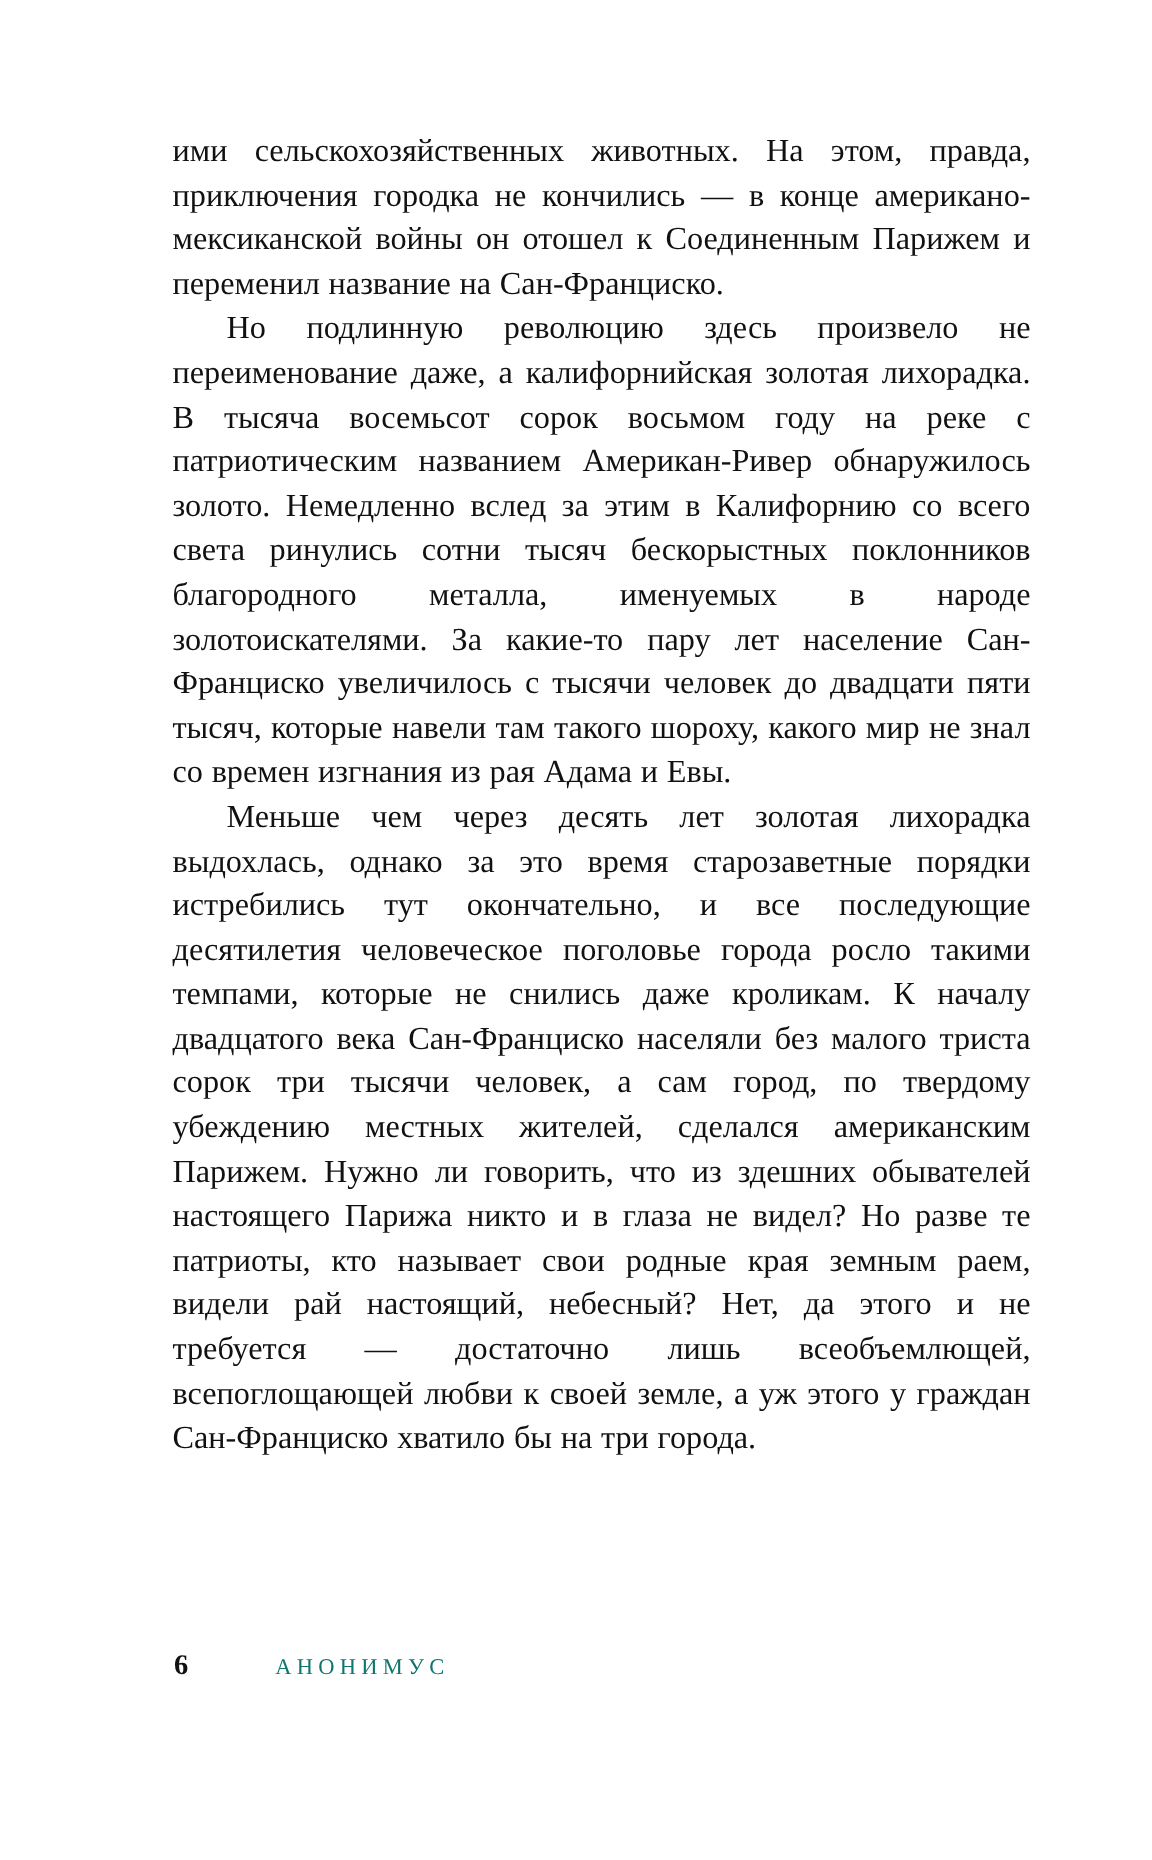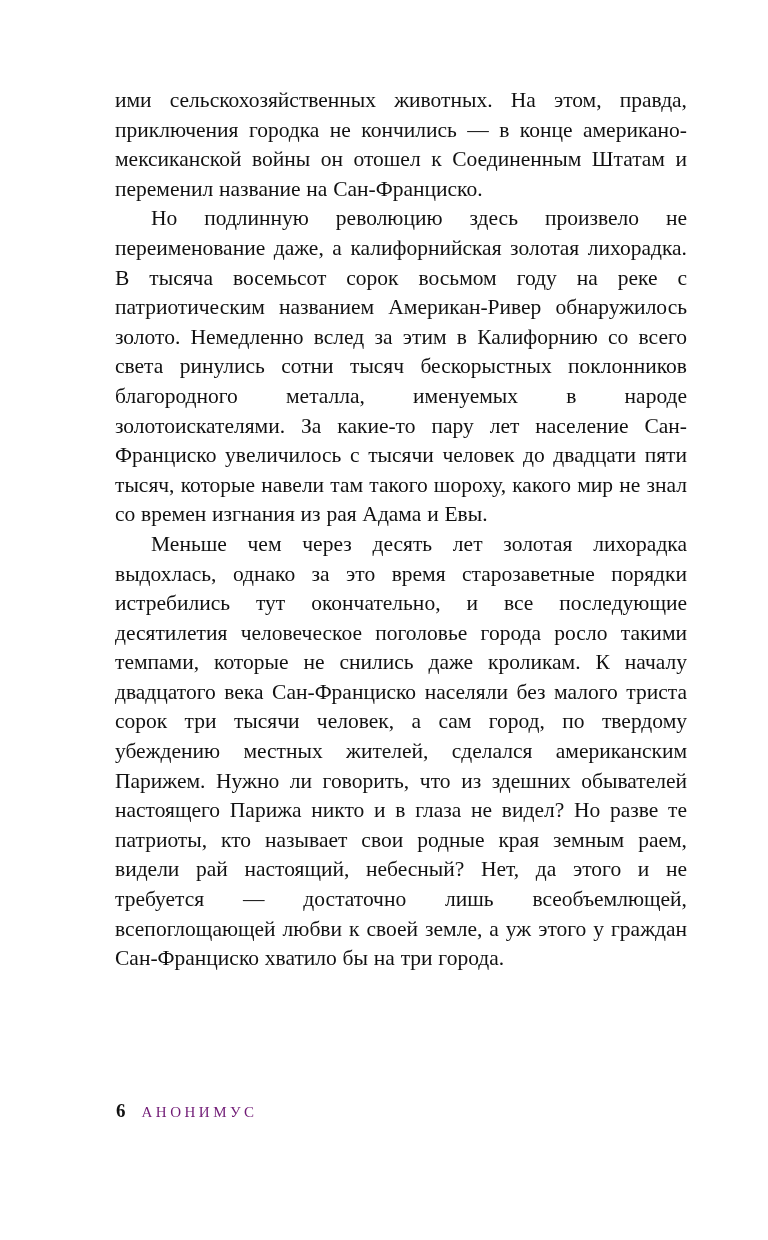--- a/index.html
+++ b/index.html
@@ -50,31 +50,32 @@
       gap: 16px;
     }
     .page-number {
       font-weight: bold;
       font-size: 19px;
       color: #111111;
     }
     .author {
       font-size: 15px;
       letter-spacing: 3.5px;
-      color: #701a75;
+      color: #0f766e;
       text-transform: uppercase;
+      margin-left: 42px;
     }
   </style>
 </head>
 <body>
 
 <div class="page">
 
   <div class="text-block">
-    <p class="para no-indent">ими сельскохозяйственных животных. На этом, правда, приключения городка не кончились — в конце американо-мексиканской войны он отошел к Соединенным Штатам и переменил название на Сан-Франциско.</p>
+    <p class="para no-indent">ими сельскохозяйственных животных. На этом, правда, приключения городка не кончились — в конце американо-мексиканской войны он отошел к Соединенным Парижем и переменил название на Сан-Франциско.</p>
     <p class="para">Но подлинную революцию здесь произвело не переименование даже, а калифорнийская золотая лихорадка. В тысяча восемьсот сорок восьмом году на реке с патриотическим названием Американ-Ривер обнаружилось золото. Немедленно вслед за этим в Калифорнию со всего света ринулись сотни тысяч бескорыстных поклонников благородного металла, именуемых в народе золотоискателями. За какие-то пару лет население Сан-Франциско увеличилось с тысячи человек до двадцати пяти тысяч, которые навели там такого шороху, какого мир не знал со времен изгнания из рая Адама и Евы.</p>
     <p class="para">Меньше чем через десять лет золотая лихорадка выдохлась, однако за это время старозаветные порядки истребились тут окончательно, и все последующие десятилетия человеческое поголовье города росло такими темпами, которые не снились даже кроликам. К началу двадцатого века Сан-Франциско населяли без малого триста сорок три тысячи человек, а сам город, по твердому убеждению местных жителей, сделался американским Парижем. Нужно ли говорить, что из здешних обывателей настоящего Парижа никто и в глаза не видел? Но разве те патриоты, кто называет свои родные края земным раем, видели рай настоящий, небесный? Нет, да этого и не требуется — достаточно лишь всеобъемлющей, всепоглощающей любви к своей земле, а уж этого у граждан Сан-Франциско хватило бы на три города.</p>
   </div>
 
   <div class="footer">
     <span class="page-number">6</span>
     <span class="author">АНОНИМУС</span>
   </div>
 
 </div>

